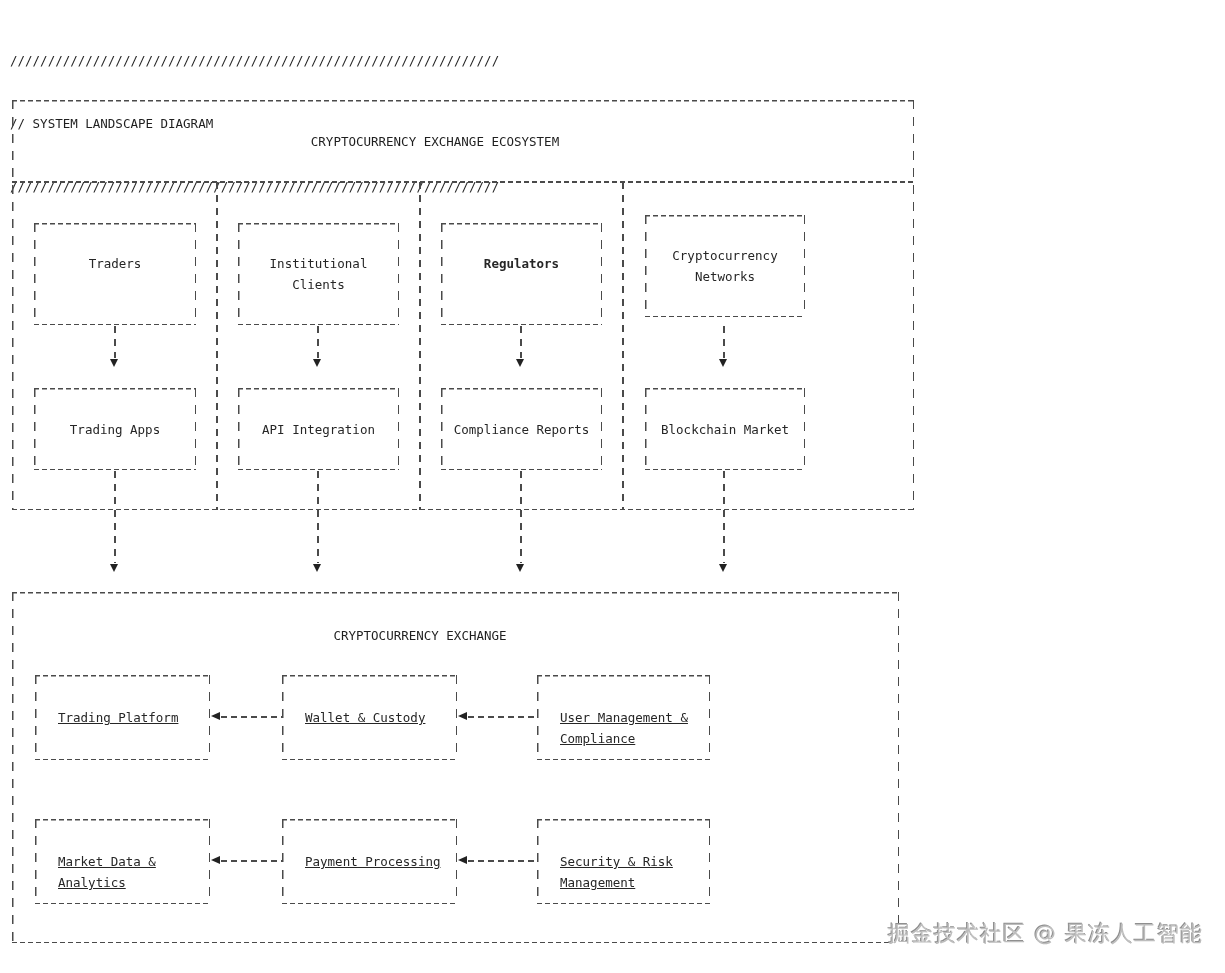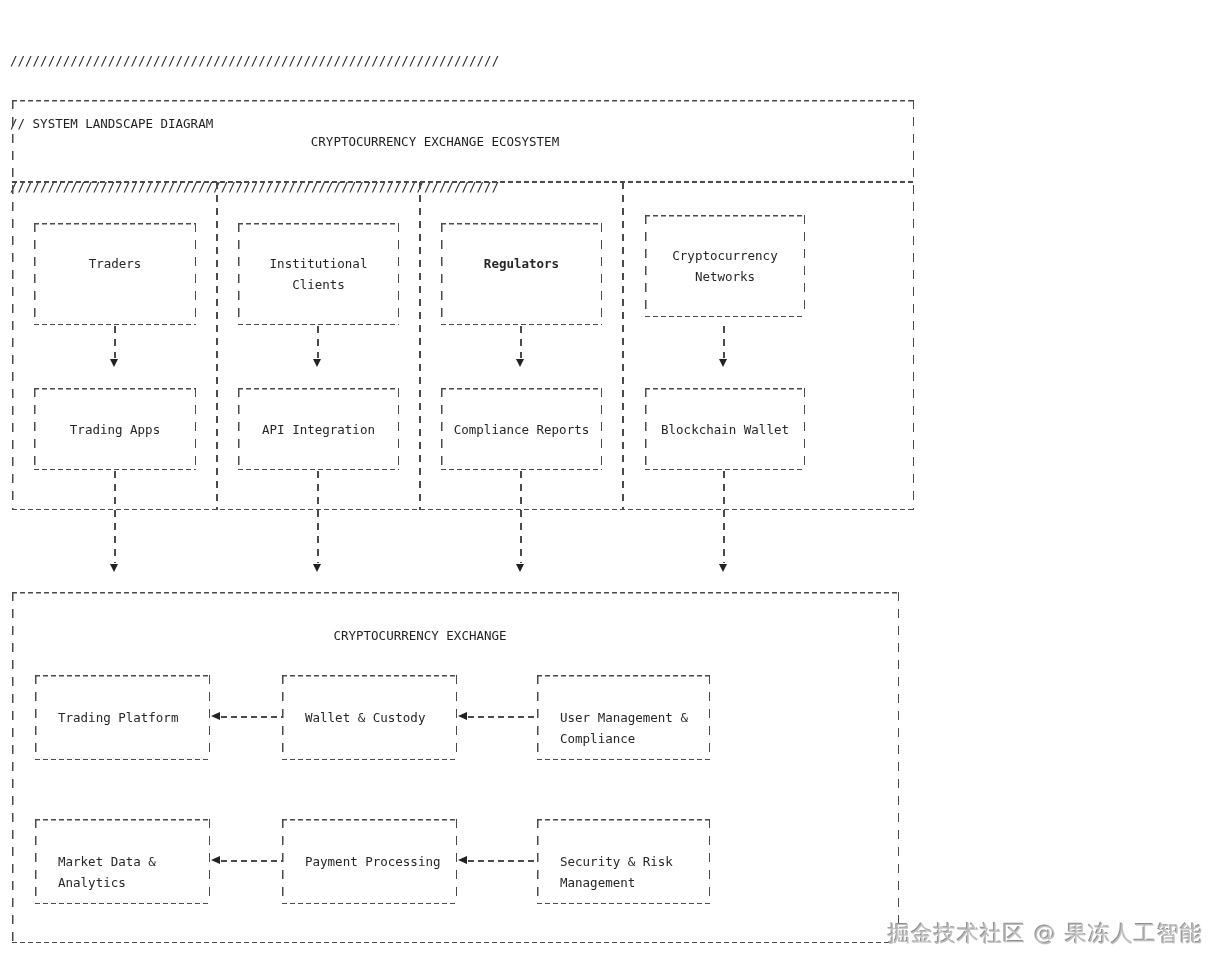--- a/index.html
+++ b/index.html
@@ -31,21 +31,21 @@
   }
   .btxt{
     position:absolute;left:0;right:0;
     font-size:12.5px;line-height:21px;color:var(--text);
   }
   
   .t2 .btxt{top:calc(50% - 21px);text-align:center;padding:0 8px;}
   
   .t1 .btxt{top:calc(50% - 10.5px);text-align:center;padding:0 8px;}
   
-  .tc .btxt{top:calc(50% - 10.5px);text-align:left;padding:0 12px 0 23px;}
+  .tc .btxt{top:calc(50% - 10.5px);text-align:left;padding:0 12px 0 23px;text-decoration:underline;}
   .title{
     position:absolute;text-align:center;
     font-size:12.5px;line-height:21px;color:#1f1f1f;
     box-sizing:border-box;
   }
   .hsep{
     position:absolute;height:1.5px;
     background:repeating-linear-gradient(to right,var(--line) 0 5px,transparent 5px 8px);
   }
   .vdash{
@@ -118,21 +118,21 @@
   <div class="dbox t1" style="left:34px;top:388px;width:162px;height:82px;">
     <div class="btxt">Trading Apps</div>
   </div>
   <div class="dbox t1" style="left:238px;top:388px;width:161px;height:82px;">
     <div class="btxt">API Integration</div>
   </div>
   <div class="dbox t1" style="left:441px;top:388px;width:161px;height:82px;">
     <div class="btxt">Compliance Reports</div>
   </div>
   <div class="dbox t1" style="left:645px;top:388px;width:160px;height:82px;">
-    <div class="btxt">Blockchain Wallet</div>
+    <div class="btxt">Blockchain Market</div>
   </div>
 
   <div class="vdash" style="left:114px;top:471px;height:92px;"></div>
   <div class="tri-down" style="left:110px;top:564px;"></div>
   <div class="vdash" style="left:317px;top:471px;height:92px;"></div>
   <div class="tri-down" style="left:313px;top:564px;"></div>
   <div class="vdash" style="left:520px;top:471px;height:92px;"></div>
   <div class="tri-down" style="left:516px;top:564px;"></div>
   <div class="vdash" style="left:723px;top:471px;height:92px;"></div>
   <div class="tri-down" style="left:719px;top:564px;"></div>

